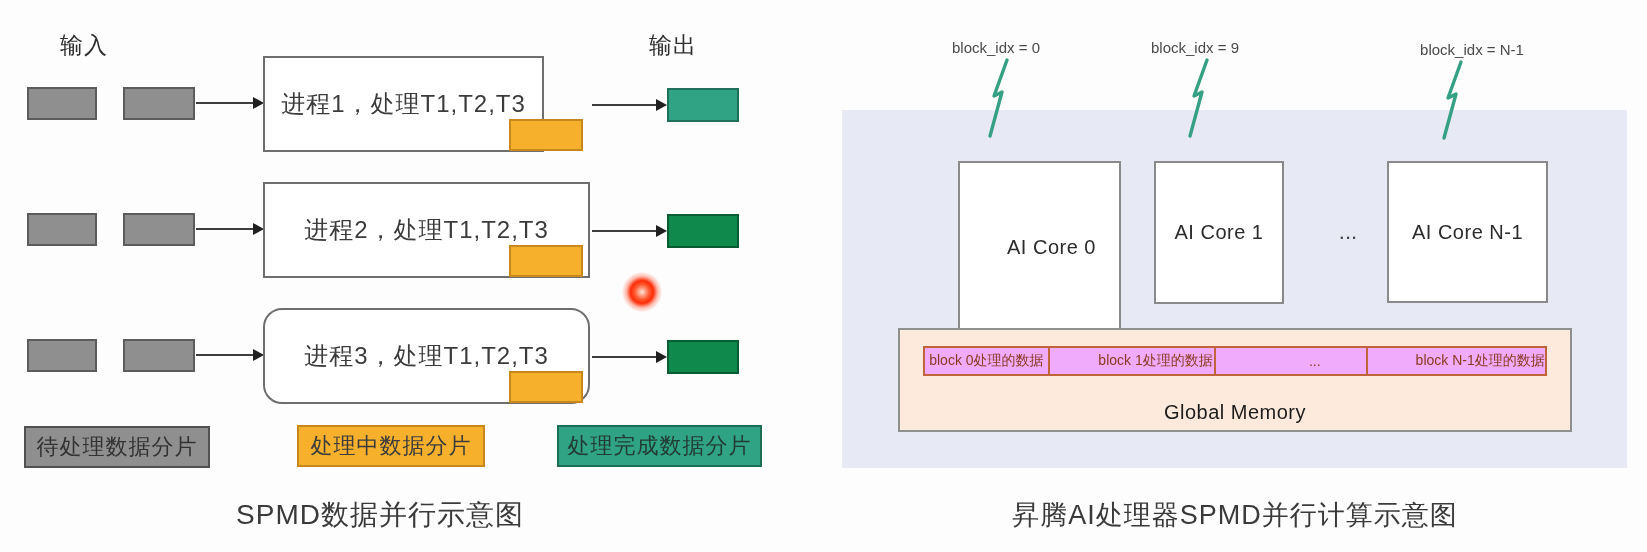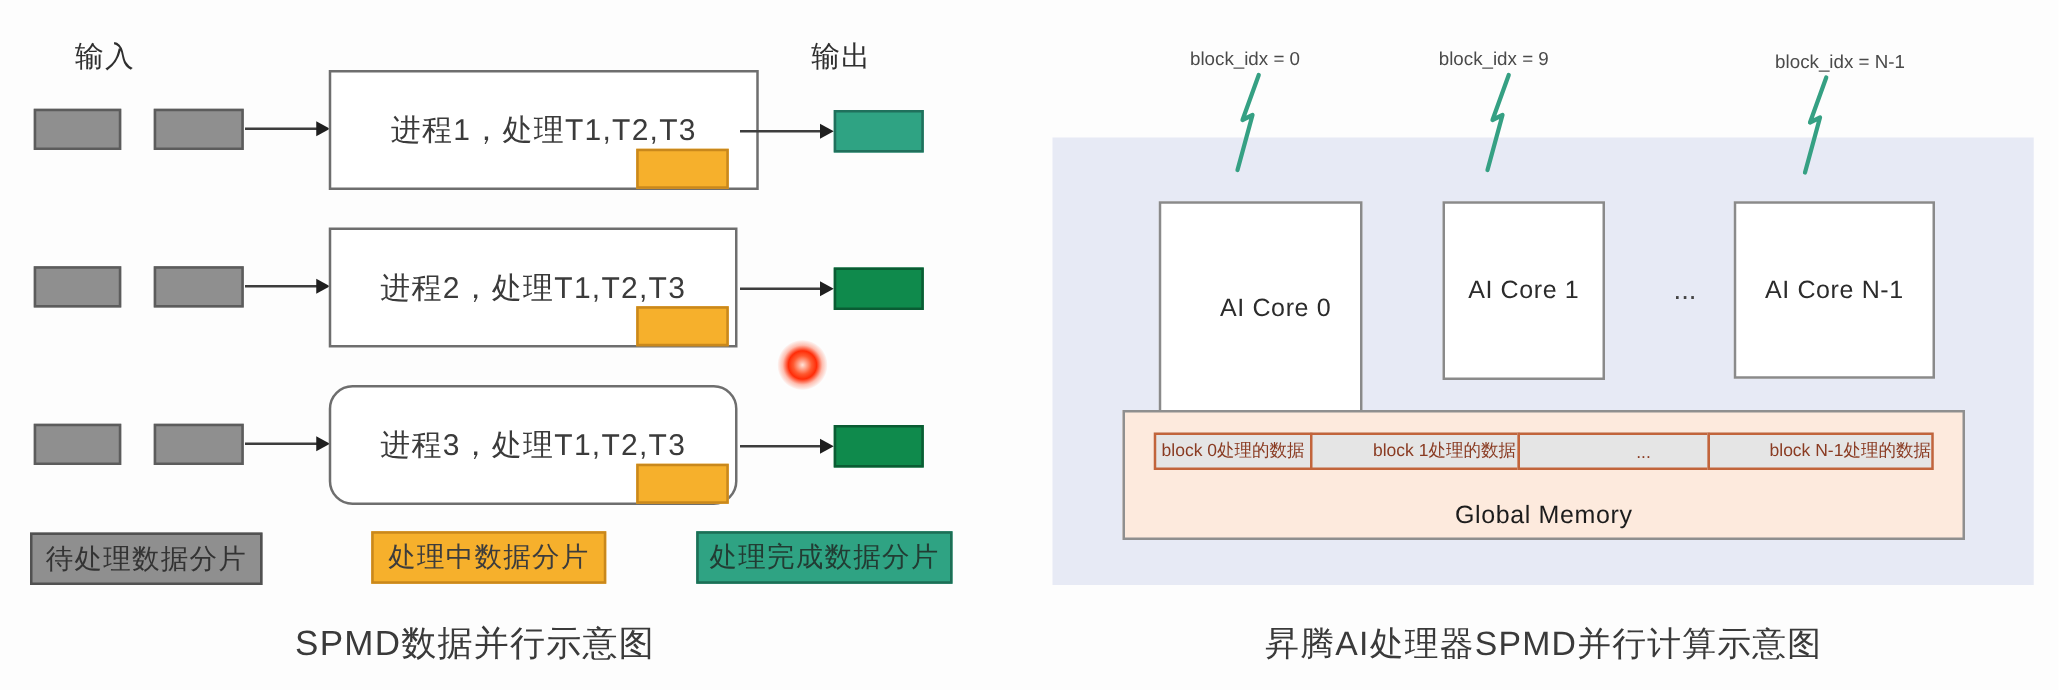--- a/index.html
+++ b/index.html
@@ -44,40 +44,40 @@
   .blk-label{font-size:15px;color:#4a4a4a;text-align:center;white-space:nowrap;}
   .core-box{
     background:#ffffff;border:2px solid #8a8a8a;box-sizing:border-box;
     display:flex;align-items:center;justify-content:center;
     font-size:20px;color:#2b2b2b;letter-spacing:0.5px;
   }
   .dots{font-size:22px;color:#444;text-align:center;}
   .mem-outer{background:#fdeadd;border:2px solid #8f8f8f;box-sizing:border-box;}
   .mem-strip{display:flex;box-sizing:border-box;}
   .mem-seg{
-    background:#e5e5e5;border:2px solid #c2643b;box-sizing:border-box;
+    background:#f0abfc;border:2px solid #c2643b;box-sizing:border-box;
     display:flex;align-items:center;justify-content:center;
     font-size:14px;color:#8a3b22;white-space:nowrap;overflow:hidden;
   }
   .mem-seg + .mem-seg{margin-left:-2px;padding-left:47px;}
   .mem-label{font-size:20px;color:#1c1c1c;text-align:center;letter-spacing:0.5px;}
   .bolt{overflow:visible;}
 </style>
 </head>
 <body>
 
 <div class="stage">
 
   <div class="abs io-label" style="left:60px;top:30px;">输入</div>
   <div class="abs io-label" style="left:649px;top:30px;">输出</div>
 
   <div class="abs gray-box" style="left:27px;top:87px;width:70px;height:33px;"></div>
   <div class="abs gray-box" style="left:123px;top:87px;width:72px;height:33px;"></div>
   <div class="arrow" style="left:196px;top:102px;width:58px;"></div>
-  <div class="abs proc-box" style="left:263px;top:56px;width:344px;height:96px;">
+  <div class="abs proc-box" style="left:263px;top:56px;width:281px;height:96px;">
     <span>进程1，处理T1,T2,T3</span>
   </div>
   <div class="abs chip" style="left:509px;top:119px;width:74px;height:32px;"></div>
   <div class="arrow" style="left:592px;top:104px;width:65px;"></div>
   <div class="abs out-box g-teal" style="left:667px;top:88px;width:72px;height:34px;"></div>
 
   <div class="abs gray-box" style="left:27px;top:213px;width:70px;height:33px;"></div>
   <div class="abs gray-box" style="left:123px;top:213px;width:72px;height:33px;"></div>
   <div class="arrow" style="left:196px;top:228px;width:58px;"></div>
   <div class="abs proc-box" style="left:263px;top:182px;width:327px;height:96px;">
@@ -120,21 +120,21 @@
   <svg class="abs bolt" style="left:984px;top:58px;" width="30" height="80" viewBox="0 0 30 80">
     <polyline points="23,2 10,38 18,34 6,78" fill="none" stroke="#35a083" stroke-width="3.4" stroke-linecap="round" stroke-linejoin="round"></polyline>
   </svg>
   <svg class="abs bolt" style="left:1184px;top:58px;" width="30" height="80" viewBox="0 0 30 80">
     <polyline points="23,2 10,38 18,34 6,78" fill="none" stroke="#35a083" stroke-width="3.4" stroke-linecap="round" stroke-linejoin="round"></polyline>
   </svg>
   <svg class="abs bolt" style="left:1438px;top:60px;" width="30" height="80" viewBox="0 0 30 80">
     <polyline points="23,2 10,38 18,34 6,78" fill="none" stroke="#35a083" stroke-width="3.4" stroke-linecap="round" stroke-linejoin="round"></polyline>
   </svg>
 
-  <div class="abs core-box" style="left:927px;top:161px;width:163px;height:173px;padding-left:24px;">
+  <div class="abs core-box" style="left:958px;top:161px;width:163px;height:173px;padding-left:24px;">
     <span>AI Core 0</span>
   </div>
   <div class="abs core-box" style="left:1154px;top:161px;width:130px;height:143px;">
     <span>AI Core 1</span>
   </div>
   <div class="abs dots" style="left:1324px;top:219px;width:48px;">...</div>
   <div class="abs core-box" style="left:1387px;top:161px;width:161px;height:142px;">
     <span>AI Core N-1</span>
   </div>
 

